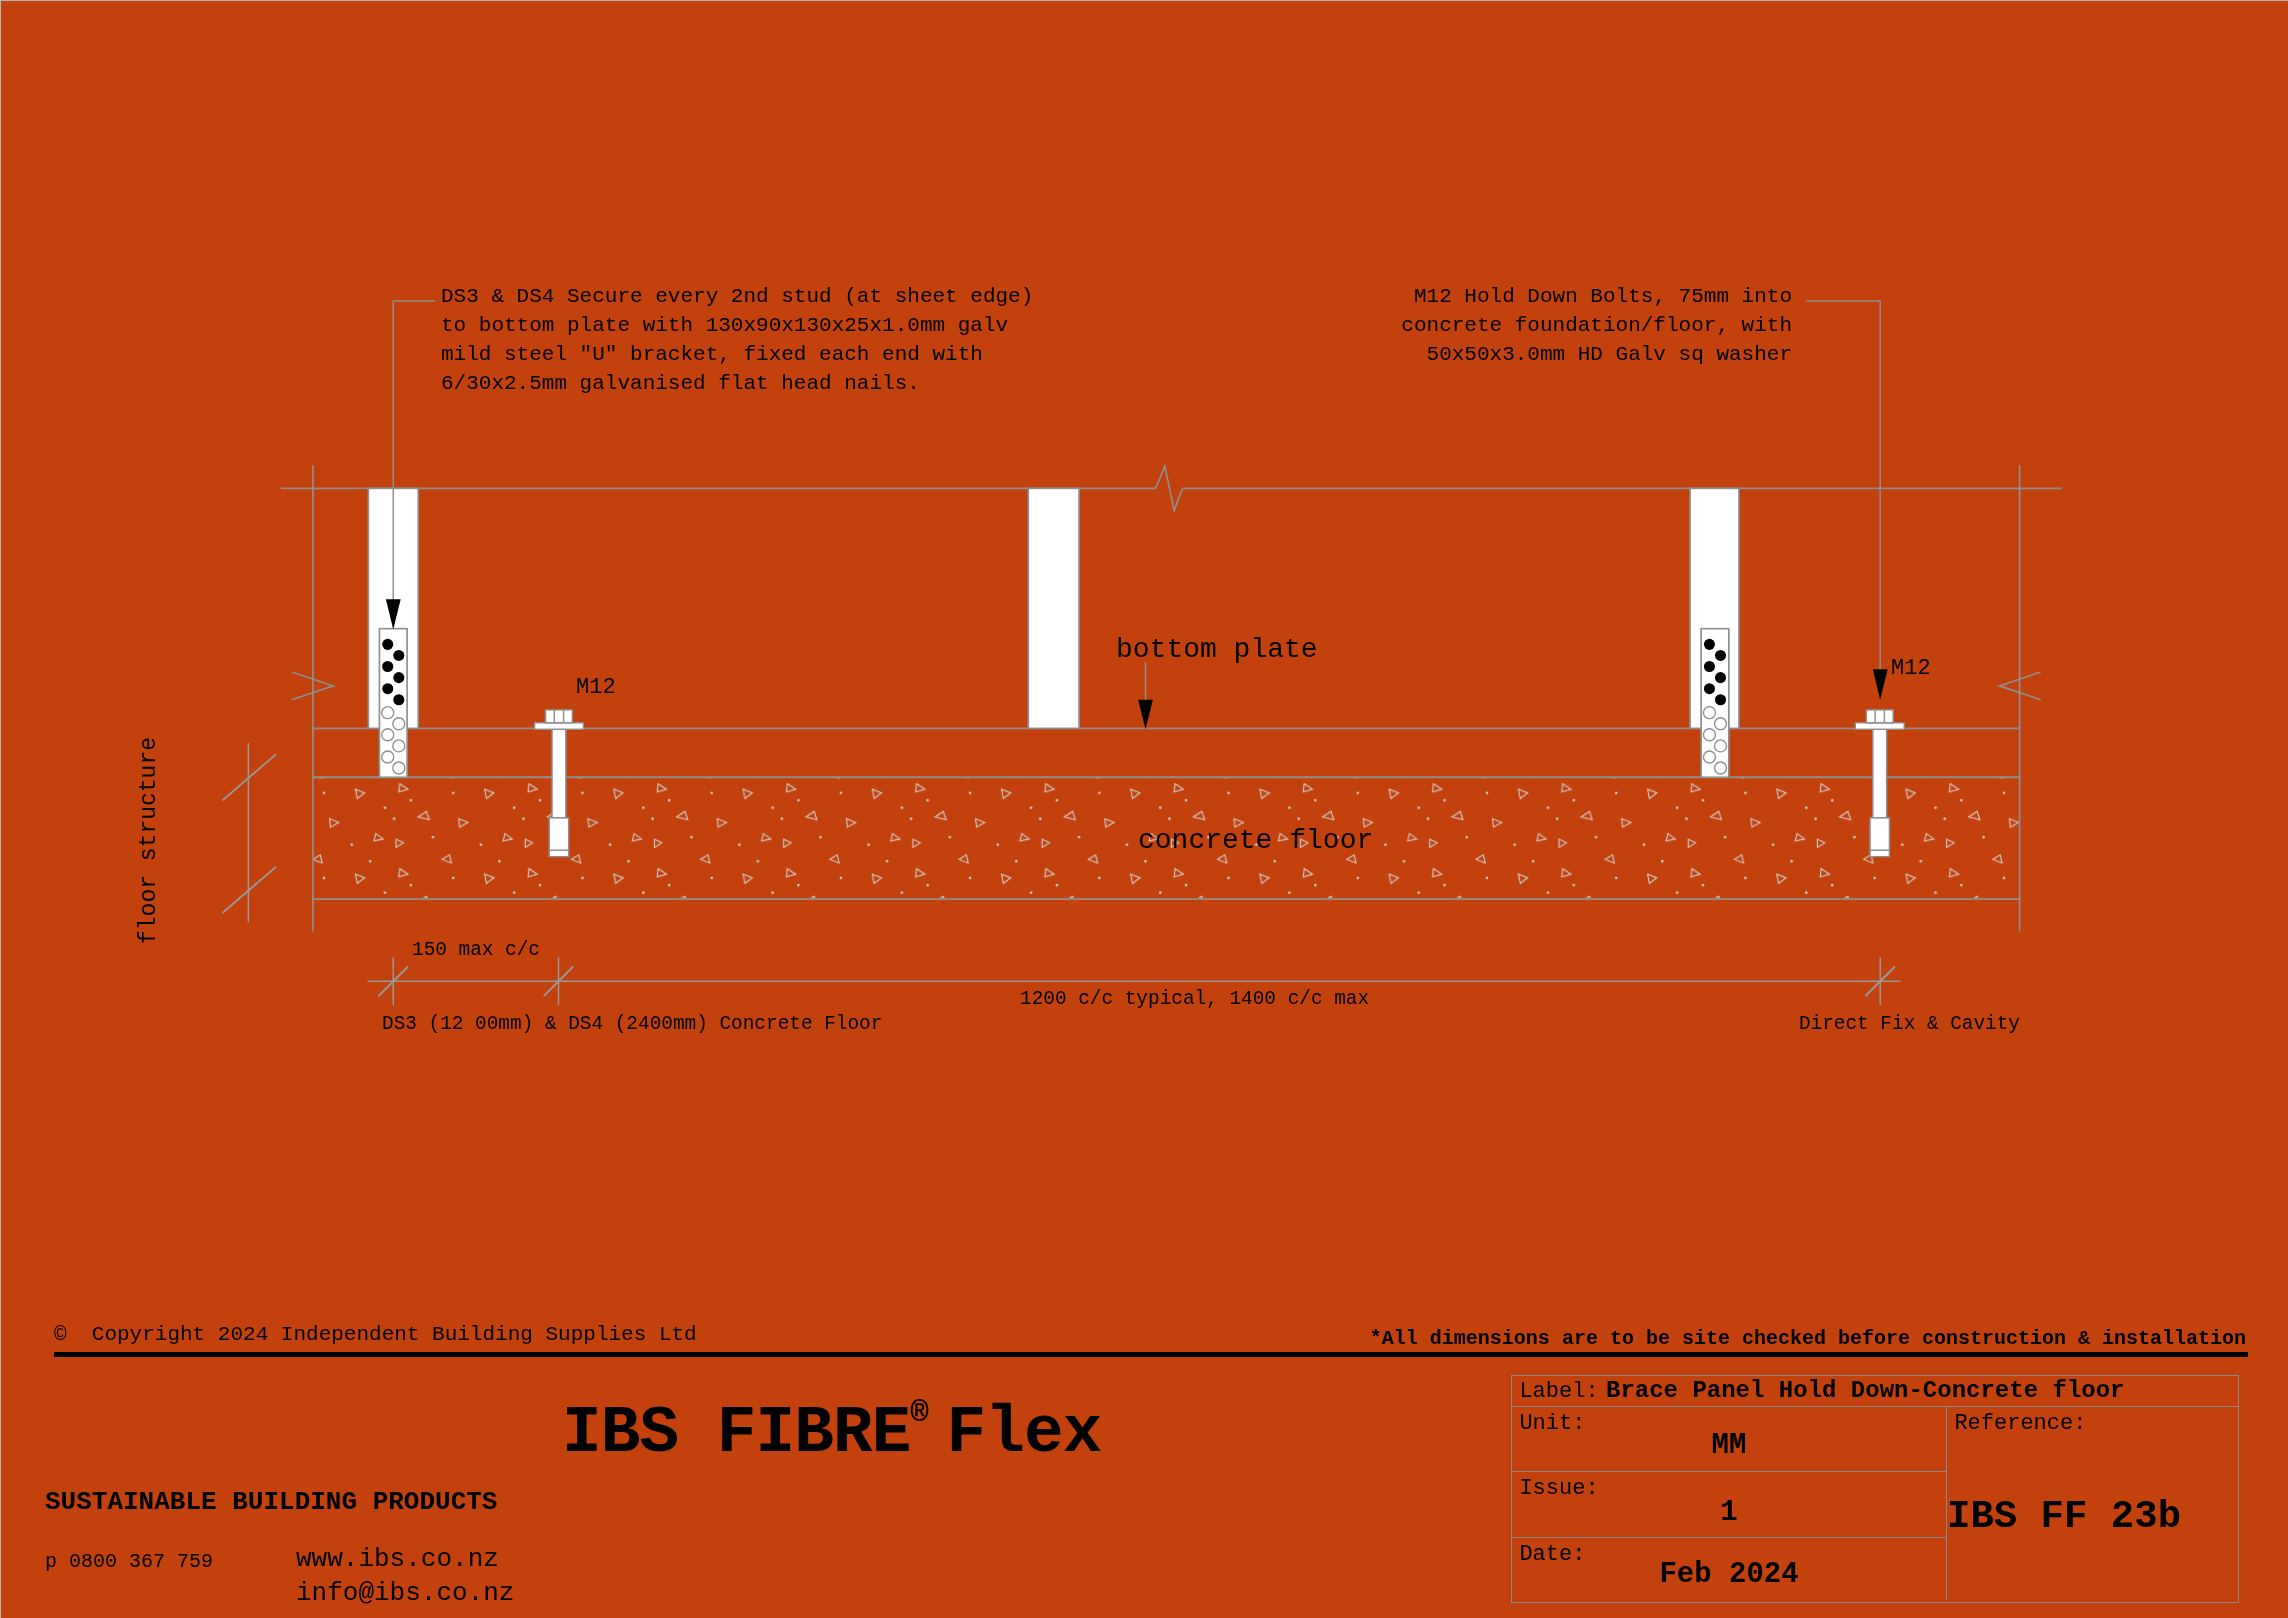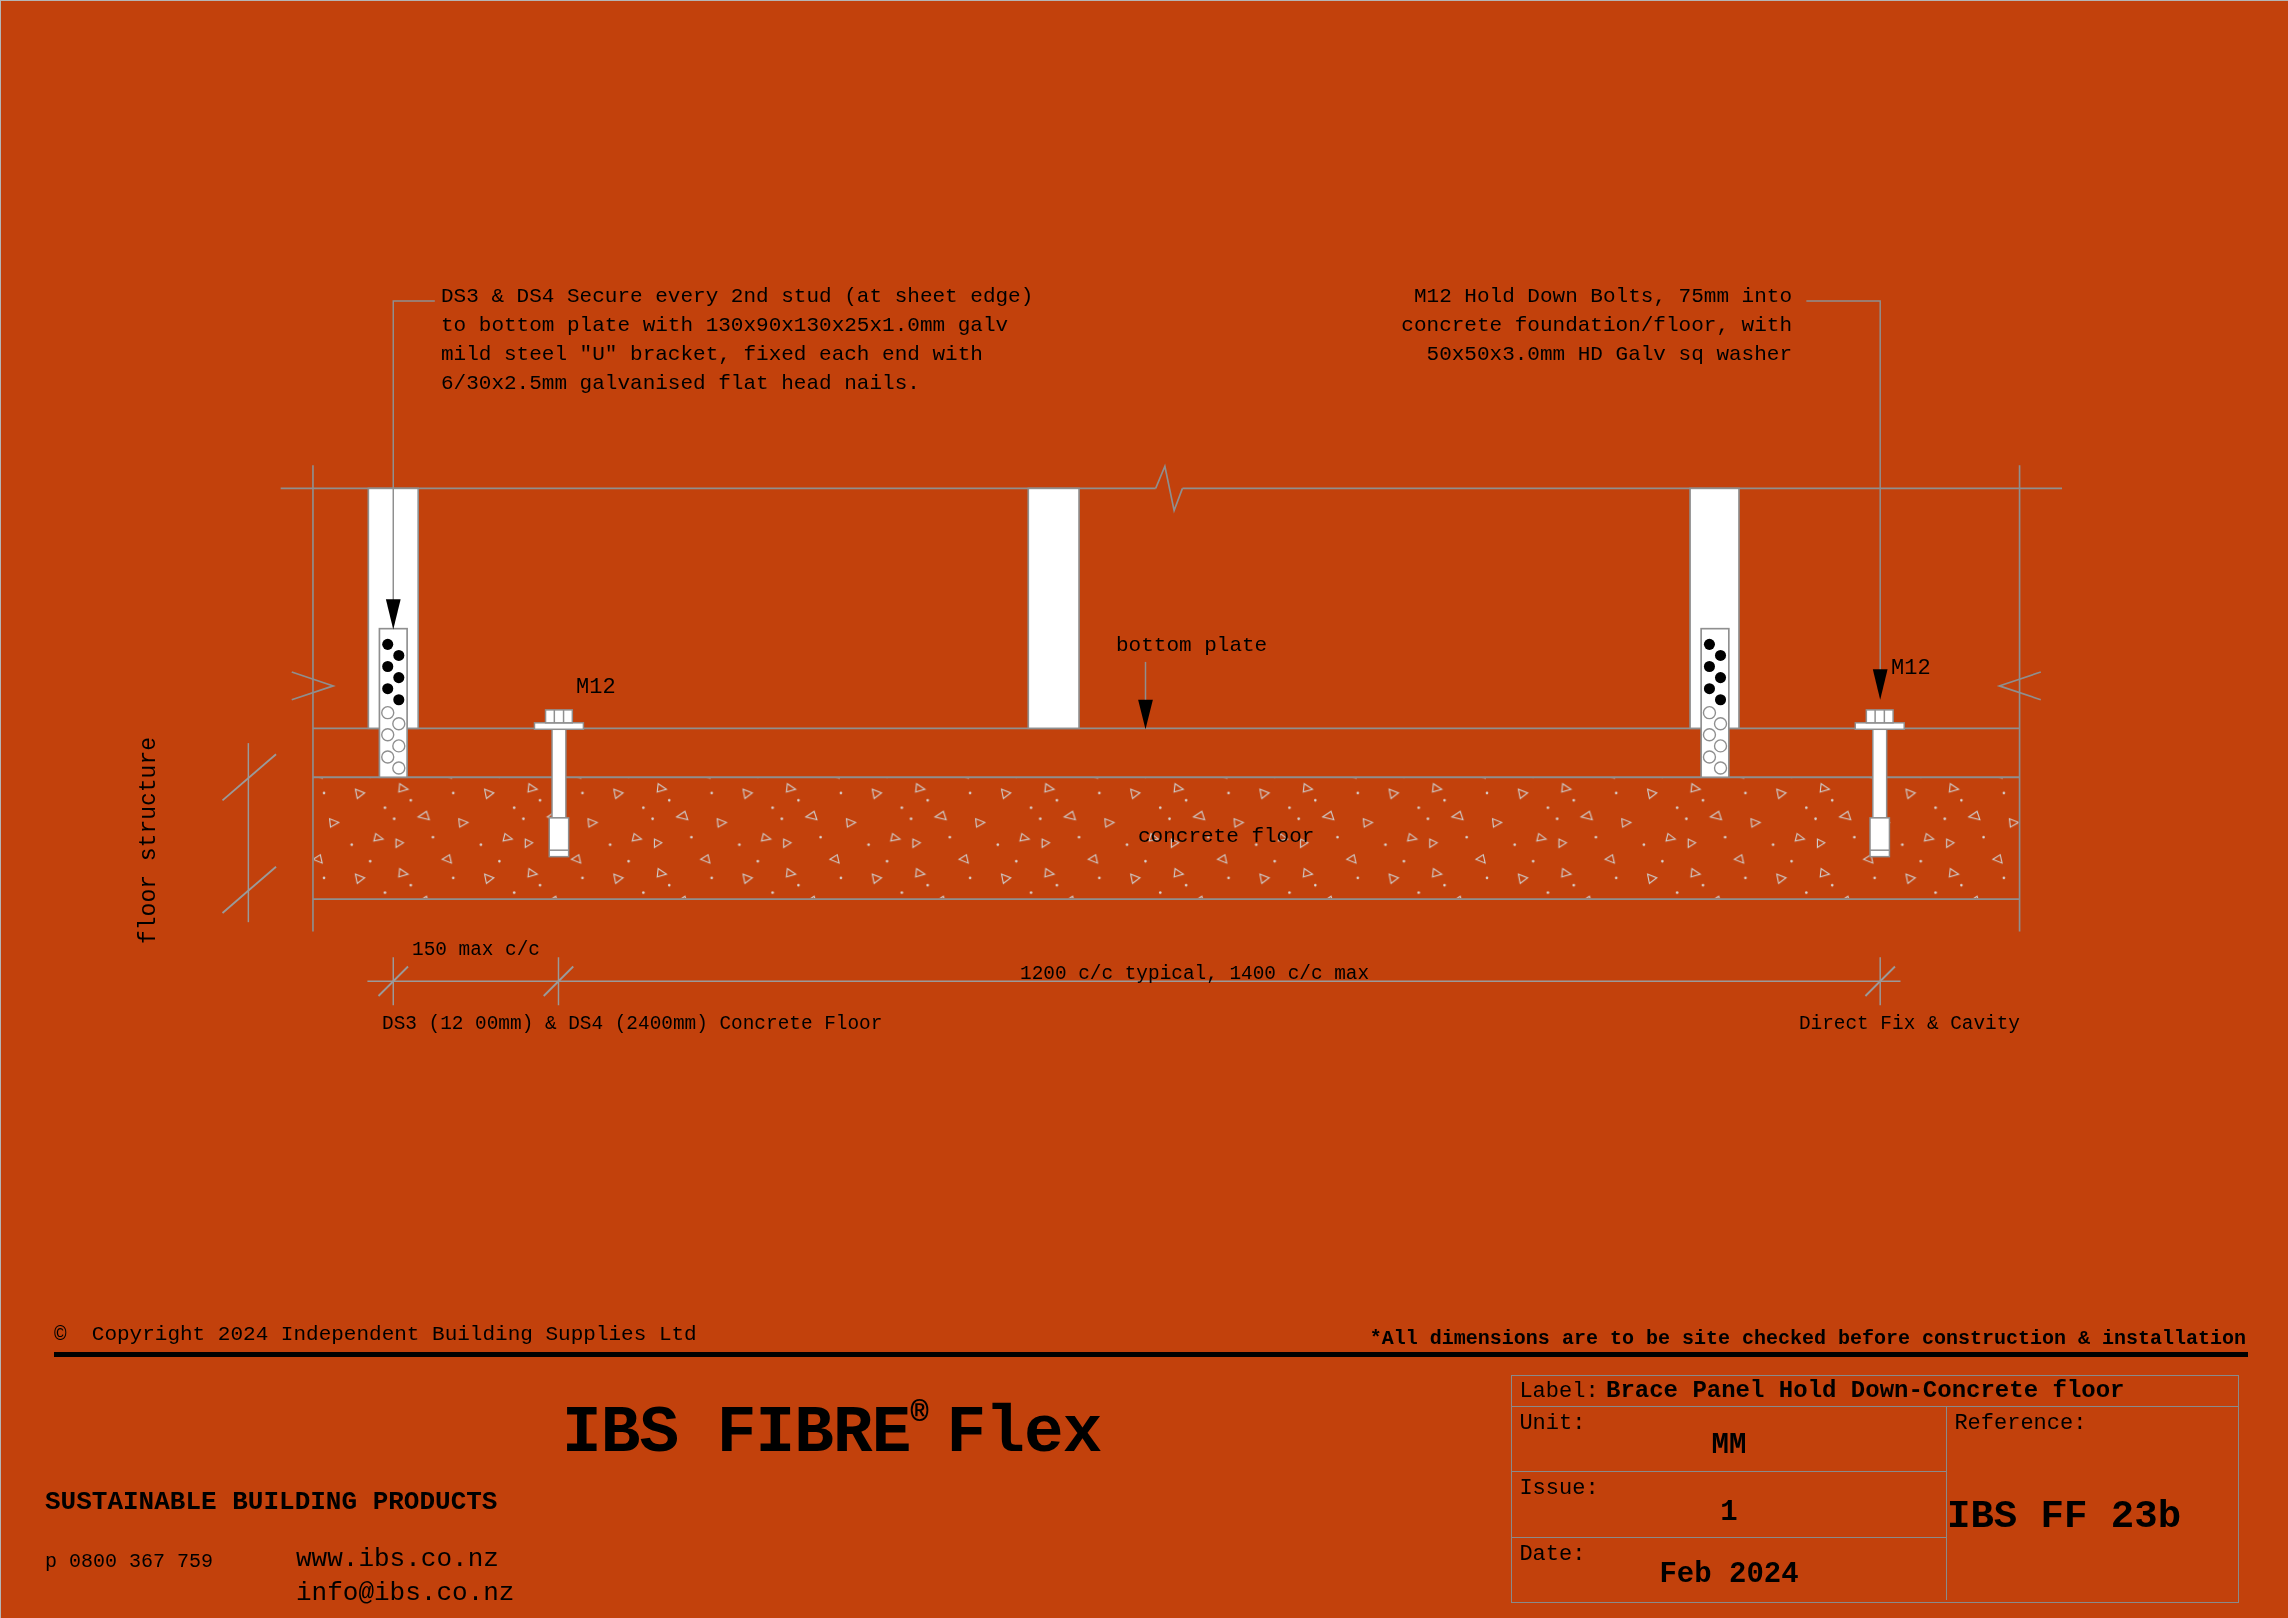--- a/index.html
+++ b/index.html
@@ -1,21 +1,21 @@
 <!DOCTYPE html>
 <html style="font-size:14.8px"><head>
 <meta charset="utf-8">
 <style>
   html,body{margin:0;padding:0;background:#fff;}
   #page{position:relative;width:2289px;height:1619px;background:#c2410c;
         border:0.9px solid #b5b5b5;box-sizing:border-box;overflow:hidden;
         font-family:Liberation Mono, monospace;color:#000;}
   .t{position:absolute;white-space:nowrap;color:#000;}
   .ann{font-size:21px;line-height:29px;}
-  .lbl{font-size:21px;text-align:center;}
+  .lbl{font-size:28px;text-align:center;}
   .m12{font-size:22px;}
   .dim{font-size:19.4px;}
   .cap{font-size:19.4px;}
   #drawing-svg{position:absolute;left:0;top:0;}
   
   .copyright{left:53px;top:1322px;font-size:21px;white-space:pre;}
   .note{right:42px;top:1326px;font-size:20px;font-weight:bold;}
   .footer-rule{position:absolute;left:53px;top:1351px;width:2194px;height:4.6px;background:#000;}
   .logo-wrap{position:absolute;left:44px;top:1380px;width:434px;height:134px;}
   .logo-text{position:absolute;left:155px;top:-24px;font-size:138px;font-weight:900;
@@ -206,21 +206,21 @@
 
   <div class="t m12" style="left:575px;top:674px;">M12</div>
   <div class="t m12" style="left:1890px;top:655px;">M12</div>
 
   <div class="t lbl" style="left:1137px;top:824px;">concrete floor</div>
 
   <div class="t" style="left:0.9px;top:821px;width:295px;height:37px;line-height:37px;
        text-align:center;font-size:23px;transform:rotate(-90deg);">floor structure</div>
 
   <div class="t dim" style="left:362px;top:938px;width:226px;text-align:center;">150 max c/c</div>
-  <div class="t dim" style="left:1019px;top:962px;">1200 c/c typical, 1400 c/c max</div>
+  <div class="t dim" style="left:1019px;top:987px;">1200 c/c typical, 1400 c/c max</div>
 
   <div class="t cap" style="left:381px;top:1012px;">DS3 (12 00mm) &amp; DS4 (2400mm) Concrete Floor</div>
   <div class="t cap" style="right:268px;top:1012px;">Direct Fix &amp; Cavity</div>
 
   <div class="t copyright">©  Copyright 2024 Independent Building Supplies Ltd</div>
   <div class="t note">*All dimensions are to be site checked before construction &amp; installation</div>
   <div class="footer-rule"></div>
 
   <div class="t tagline">SUSTAINABLE BUILDING PRODUCTS</div>
 

